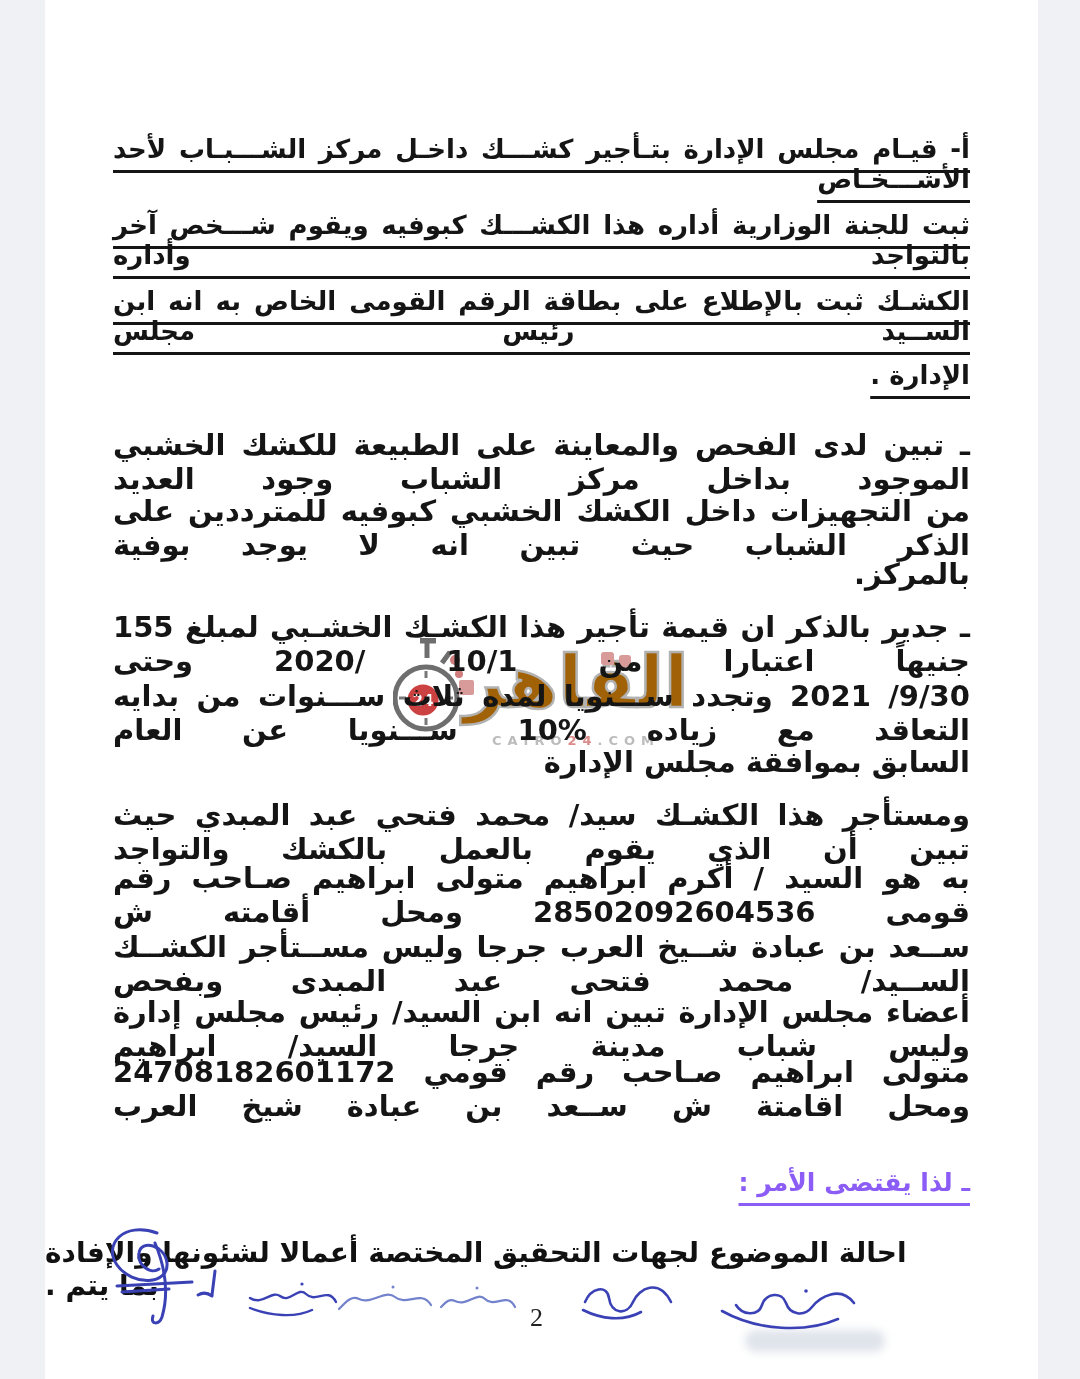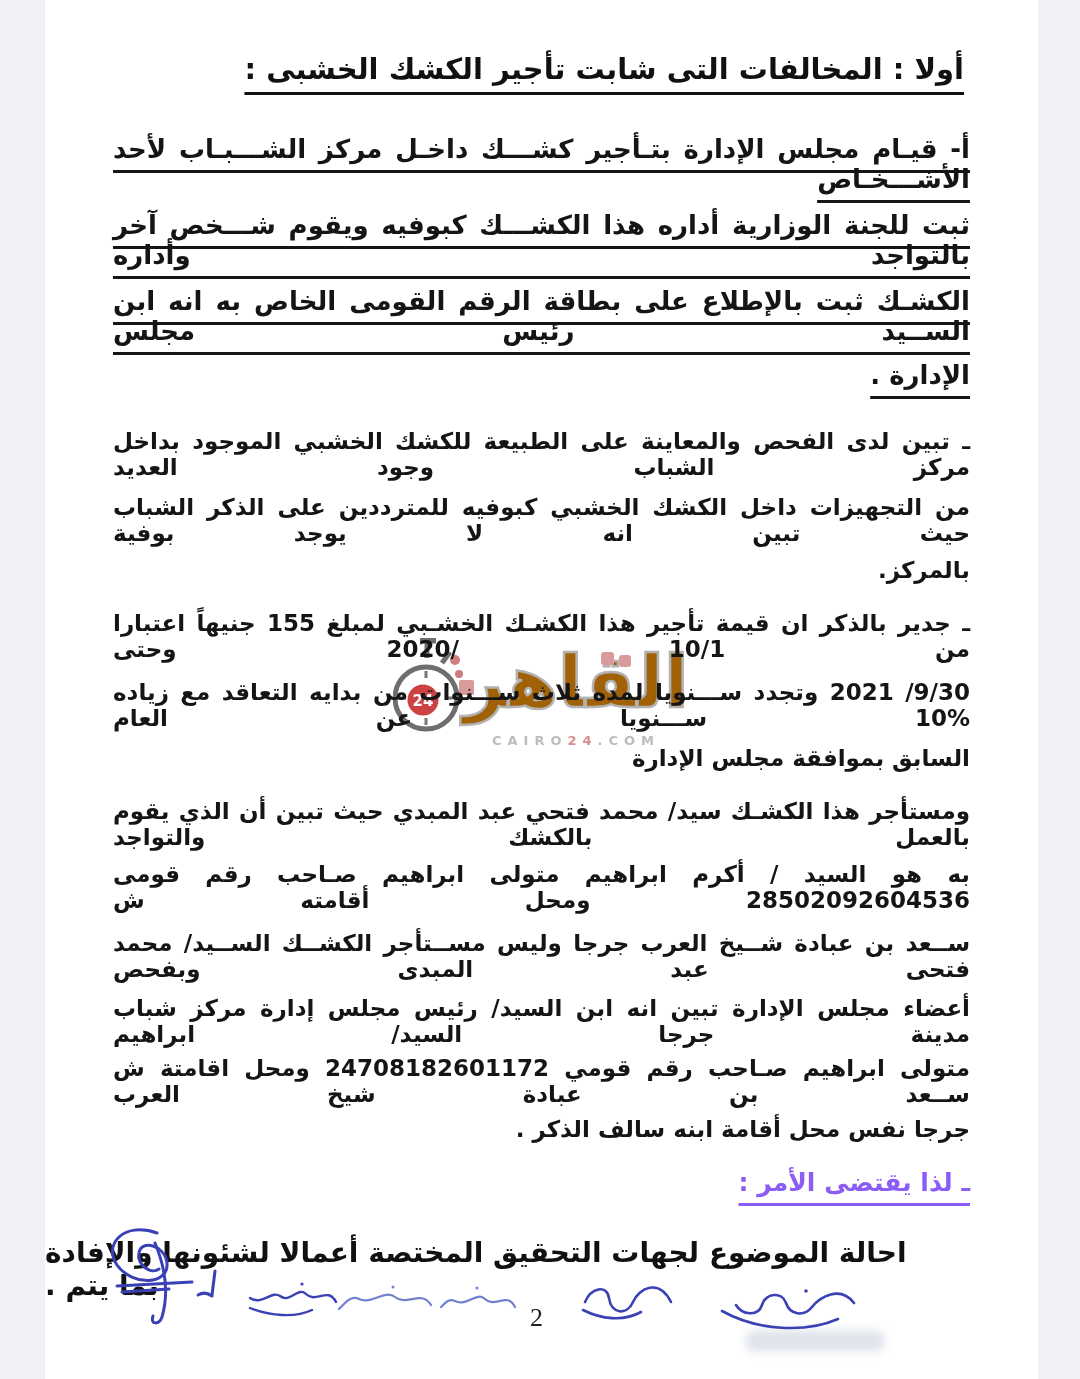--- a/index.html
+++ b/index.html
@@ -16,21 +16,21 @@
     background:#ffffff;direction:rtl;
   }
   
   .tline{
     position:absolute;right:68px;left:68px;z-index:2;
     color:#151515;font-weight:bold;
     text-align:justify;text-align-last:justify;
     white-space:normal;overflow:visible;
   }
   .sizeA{font-size:26px;letter-spacing:0px;}
-  .sizeB{font-size:23px;}
+  .sizeB{font-size:29px;}
   .endline{text-align:center;text-align-last:right;}
   .ul{text-decoration:underline;text-decoration-thickness:2.6px;text-underline-offset:12px;}
   .title{
     position:absolute;right:74px;top:52px;z-index:2;
     color:#111;font-weight:bold;font-size:29px;
     text-decoration:underline;text-decoration-thickness:3px;text-underline-offset:13px;
   }
   .concl-h{
     position:absolute;right:68px;top:1168px;z-index:2;color:#8b5cf6;
     font-weight:bold;font-size:25px;
@@ -93,41 +93,39 @@
     <text x="30" y="68" text-anchor="middle" font-size="15" font-weight="bold" fill="#ffffff" font-family="DejaVu Sans, sans-serif">24</text>
     <circle cx="62" cy="22" r="5" fill="#d07d7d"></circle>
     <circle cx="66" cy="36" r="4" fill="#d07d7d"></circle>
   </svg>
   <div class="wm wm-logo">القاهر</div>
   <div class="wm-dot d1"></div>
   <div class="wm-dot d2"></div>
   <div class="wm-dot d3"></div>
   <div class="wm wm-site"><span>CAIRO</span><span class="red">24</span><span>.COM</span></div>
 
-  <div class="title">أولا : المخالفات التى شابت تأجير الكشك الخشبى :</div>
 
   <div class="tline sizeA ul" style="top:210px;">ثبت للجنة الوزارية أداره هذا الكشـــك كبوفيه  ويقوم شـــخص آخر بالتواجد وأداره</div>
   <div class="tline sizeA ul" style="top:134px;">أ-  قيـام مجلس الإدارة بتـأجير كشـــك داخـل مركز الشـــبـاب لأحد الأشـــخـاص</div>
   <div class="tline sizeA ul" style="top:286px;">الكشـك ثبت بالإطلاع على بطاقة الرقم القومى الخاص به انه ابن الســيد رئيس مجلس</div>
   <div class="tline sizeA ul endline" style="top:360px;">الإدارة .</div>
 
   <div class="tline sizeB" style="top:428px;">ـ تبين لدى الفحص والمعاينة على الطبيعة للكشك الخشبي الموجود بداخل مركز الشباب وجود العديد</div>
   <div class="tline sizeB" style="top:494px;">من التجهيزات داخل الكشك الخشبي كبوفيه للمترددين على الذكر الشباب حيث تبين انه لا يوجد بوفية</div>
   <div class="tline sizeB endline" style="top:557px;">بالمركز.</div>
 
   <div class="tline sizeB" style="top:610px;">ـ  جدير بالذكر ان قيمة تأجير هذا الكشـك الخشـبي لمبلغ 155 جنيهاً اعتبارا من 10/1 /2020 وحتى</div>
   <div class="tline sizeB" style="top:679px;">9/30/ 2021 وتجدد ســـنويا لمده ثلاث ســـنوات من بدايه التعاقد مع زياده %10 ســـنويا عن العام</div>
   <div class="tline sizeB endline" style="top:745px;">السابق بموافقة مجلس الإدارة</div>
 
   <div class="tline sizeB" style="top:798px;">ومستأجر هذا الكشـك سيد/ محمد فتحي عبد المبدي حيث تبين أن الذي يقوم بالعمل بالكشك والتواجد</div>
   <div class="tline sizeB" style="top:861px;">به هو السيد / أكرم ابراهيم متولى ابراهيم صـاحب رقم قومى 28502092604536 ومحل أقامته ش</div>
   <div class="tline sizeB" style="top:930px;">ســعد بن عبادة شــيخ العرب جرجا وليس مســتأجر الكشــك الســيد/ محمد فتحى عبد المبدى وبفحص</div>
-  <div class="tline sizeB" style="top:995px;">أعضاء مجلس الإدارة تبين انه ابن السيد/ رئيس مجلس إدارة مركز شباب مدينة جرجا السيد/ ابراهيم</div>
+  <div class="tline sizeB" style="top:995px;">أعضاء مجلس الإدارة تبين انه ابن السيد/ رئيس مجلس إدارة وليس شباب مدينة جرجا السيد/ ابراهيم</div>
   <div class="tline sizeB" style="top:1055px;">متولى ابراهيم صـاحب رقم قومي 24708182601172 ومحل اقامتة ش ســعد بن عبادة شيخ العرب</div>
-  <div class="tline sizeB endline" style="top:1116px;">جرجا نفس محل أقامة ابنه سالف الذكر .</div>
 
   <div class="concl-h">ـ لذا يقتضى الأمر :</div>
   <div class="concl-b">احالة الموضوع لجهات التحقيق المختصة أعمالا لشئونها والإفادة بما يتم .</div>
 
   <div class="pageno">2</div>
 
   <svg class="sig" style="left:50px;top:1225px;" width="160" height="105" viewBox="0 0 160 105">
     <g stroke="#3a41b5" stroke-width="3" fill="none" stroke-linecap="round">
       <path d="M62,8 C28,-4 8,20 22,40 C38,62 74,60 72,38 C70,20 46,14 44,28 C42,40 56,50 64,44"></path>
       <path d="M60,18 C70,42 74,68 67,92 C64,100 55,100 58,91"></path>

